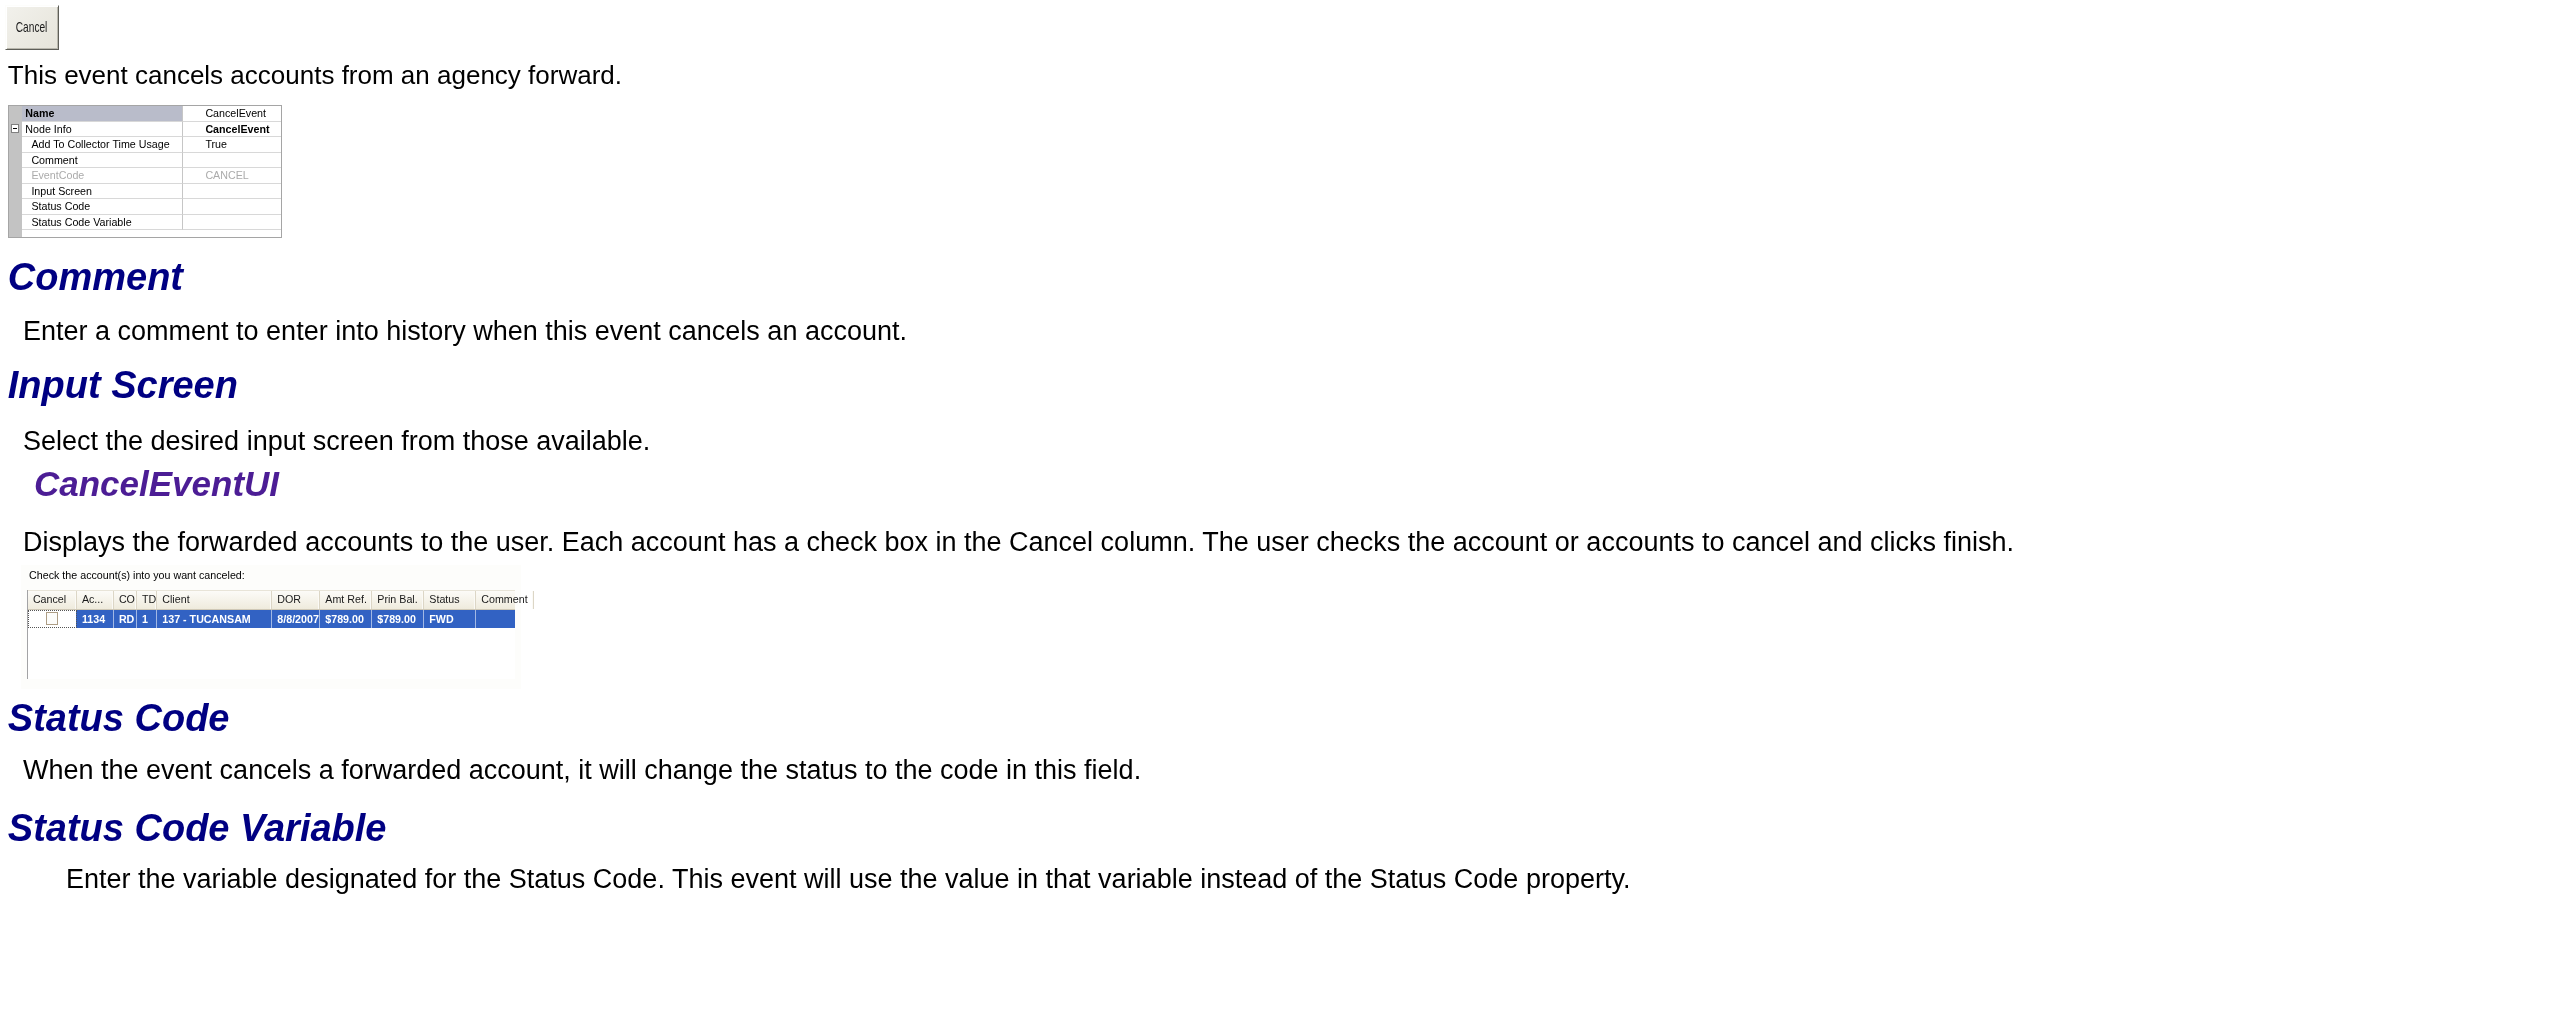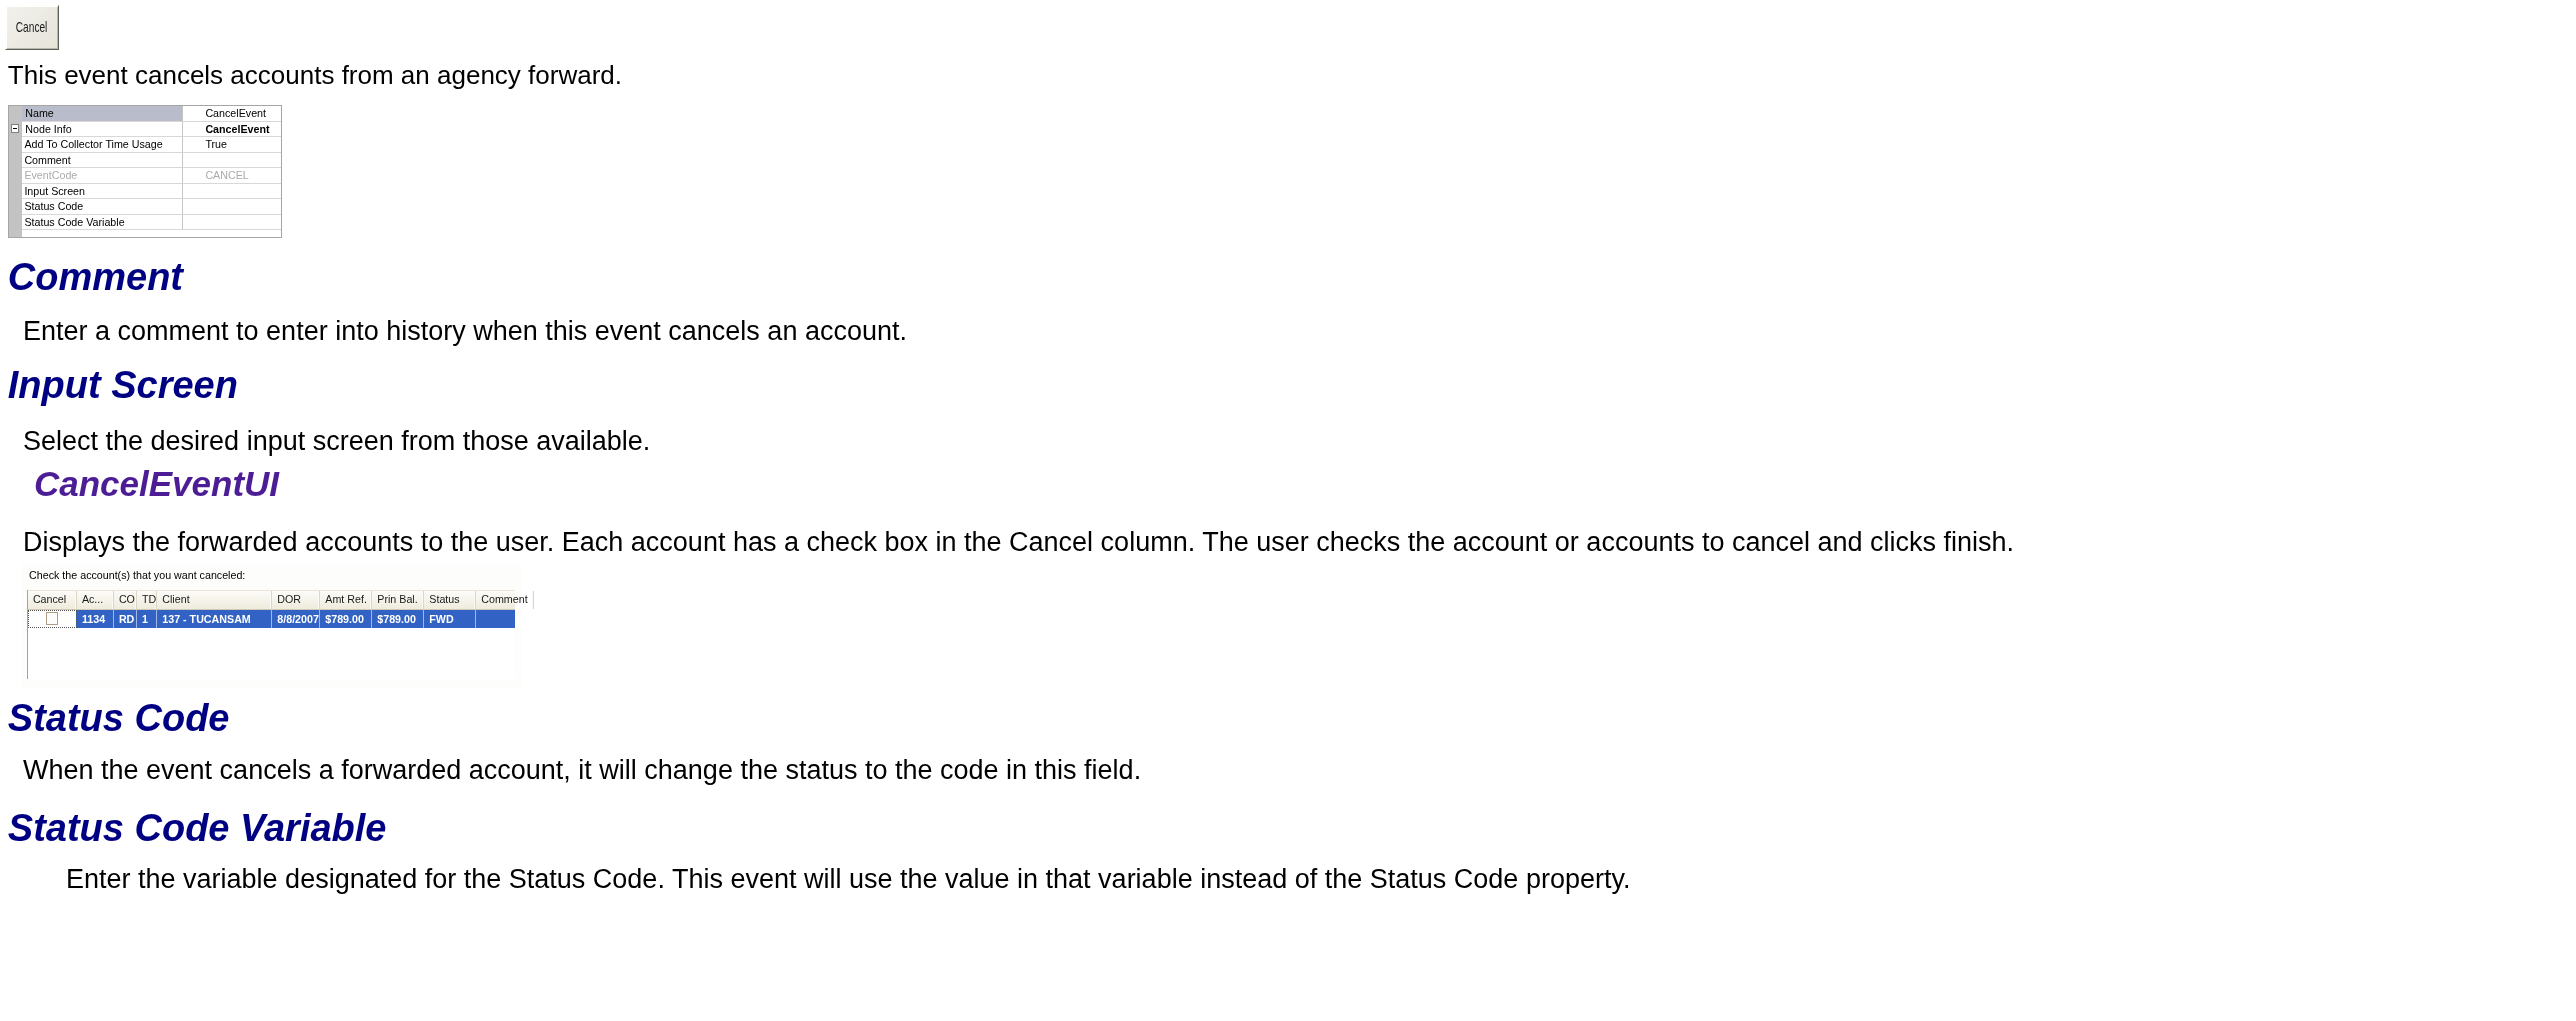--- a/index.html
+++ b/index.html
@@ -41,22 +41,22 @@
   .pg-margin{width:13.6px;flex:0 0 13.6px;background:#C3C3C3;position:relative;}
   .pg-label{
     width:161px;flex:0 0 161px;padding-left:2.9px;box-sizing:border-box;
     border-right:1px solid #C6C6C6;border-bottom:1px solid #D8D8D8;
     overflow:hidden;white-space:nowrap;
   }
   .pg-value{
     flex:1;padding-left:22px;border-bottom:1px solid #D8D8D8;
     overflow:hidden;white-space:nowrap;
   }
-  .pg-row.sel .pg-label{background:#B9BCCA;}
-  .pg-row .indent{padding-left:2px;}
+  .pg-row.sel .pg-label{background:#B9BCCA;font-weight:bold;}
+  .pg-row .indent{padding-left:9px;}
   .pg-row.grayed .pg-label,.pg-row.grayed .pg-value{color:#ABABAB;}
   .pg-row.boldval .pg-value{font-weight:bold;}
   .pg-filler{height:6.8px;display:flex;}
   .pg-filler .pg-margin{border:none;}
   .expander{
     position:absolute;left:1.9px;top:2.9px;width:8.7px;height:8.7px;background:#fff;
     border:1px solid #808080;box-sizing:border-box;
   }
   .expander::after{
     content:"";position:absolute;left:1px;right:1px;top:2.9px;height:1px;background:#000;
@@ -145,21 +145,21 @@
 <div class="doc-h" id="h-comment">Comment</div>
 <div class="doc-p" id="p-comment">Enter a comment to enter into history when this event cancels an account.</div>
 
 <div class="doc-h" id="h-input">Input Screen</div>
 <div class="doc-p" id="p-input">Select the desired input screen from those available.</div>
 
 <div class="doc-h2" id="h-cancelui">CancelEventUI</div>
 <div class="doc-p" id="p-displays">Displays the forwarded accounts to the user. Each account has a check box in the Cancel column. The user checks the account or accounts to cancel and clicks finish.</div>
 
 <div class="shot">
-  <div class="shot-instruction">Check the account(s) that you want canceled:</div>
+  <div class="shot-instruction">Check the account(s) into you want canceled:</div>
   <div class="lv">
     <div class="lv-header">
       <div class="cell c0">Cancel</div>
       <div class="cell c1">Ac...</div>
       <div class="cell c2">CO</div>
       <div class="cell c3">TD</div>
       <div class="cell c4">Client</div>
       <div class="cell c5">DOR</div>
       <div class="cell c6">Amt Ref.</div>
       <div class="cell c7">Prin Bal.</div>

